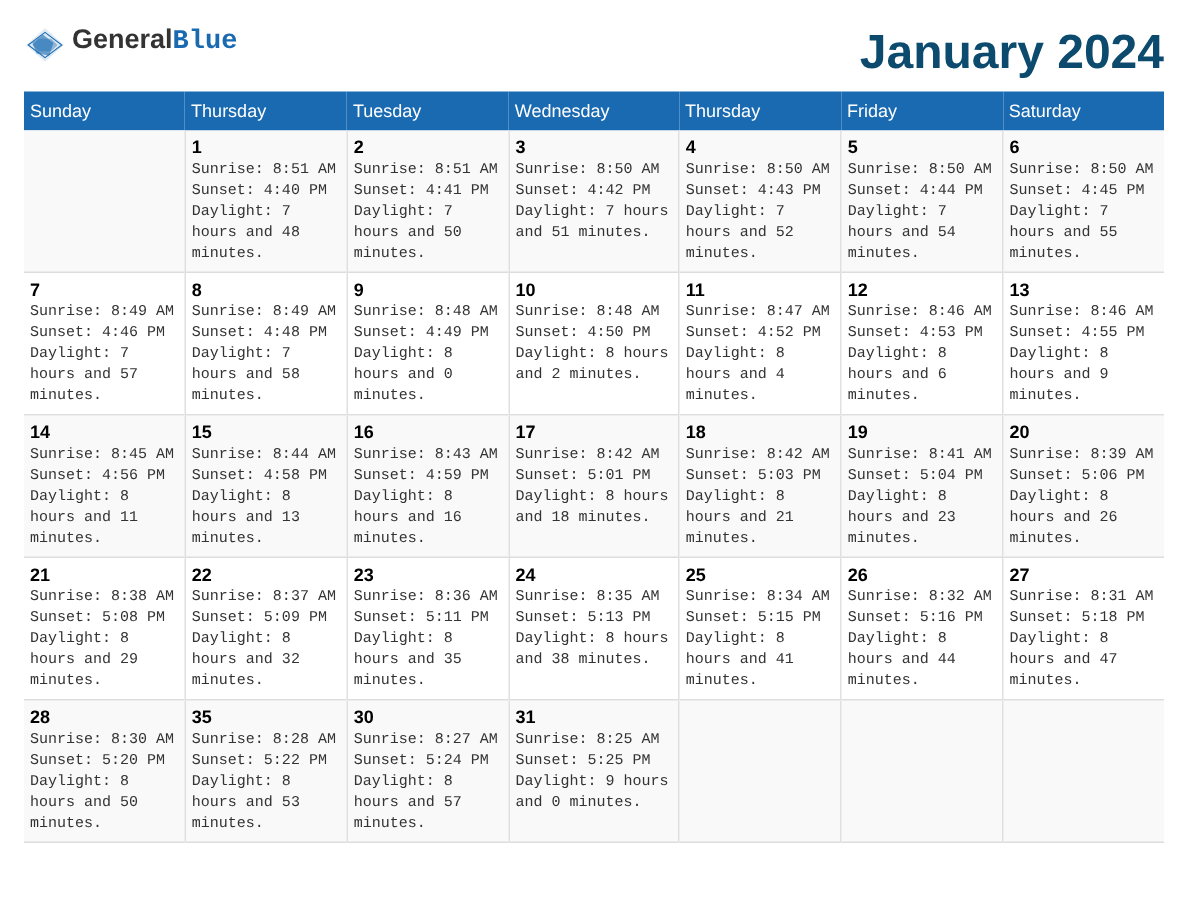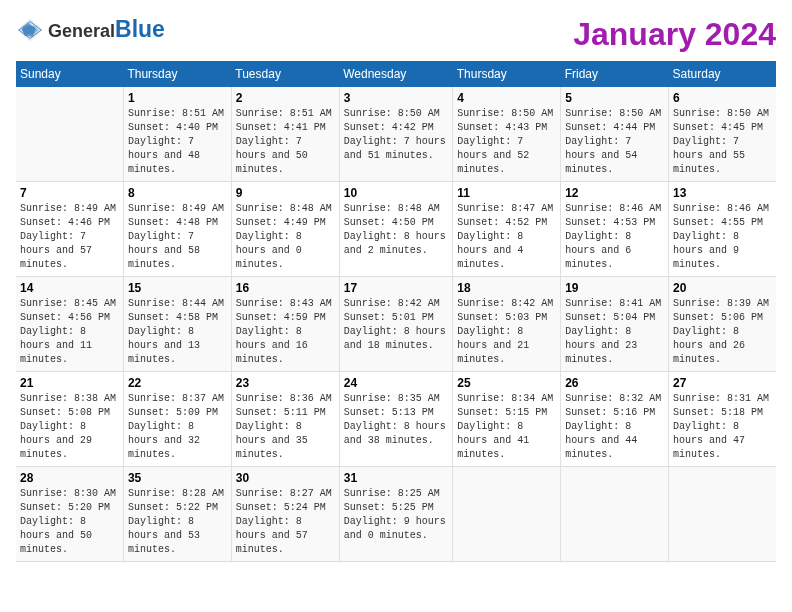--- a/index.html
+++ b/index.html
@@ -24,21 +24,21 @@
     .logo-icon {
       width: 28px;
       height: 28px;
     }
     .title-area {
       text-align: right;
     }
     .main-title {
       font-size: 32px;
       font-weight: bold;
-      color: #a21caf;
+      color: #0c4a6e;
     }
     .subtitle {
       font-size: 14px;
       color: #555;
     }
     table {
       width: 100%;
       border-collapse: collapse;
       font-size: 11px;
     }
@@ -91,21 +91,21 @@
   <div class="logo">
     <svg class="logo-icon" viewBox="0 0 40 40" xmlns="http://www.w3.org/2000/svg">
       <polygon points="20,4 38,20 20,36 2,20" fill="#1a6ab1" opacity="0.15"></polygon>
       <polygon points="20,8 36,20 20,32 4,20" fill="none" stroke="#1a6ab1" stroke-width="1"></polygon>
       <polygon points="14,14 26,14 32,20 26,26 14,26 8,20" fill="#1a6ab1" opacity="0.4"></polygon>
       <polygon points="18,10 28,18 24,30 12,28 8,18" fill="#1a6ab1" opacity="0.6"></polygon>
     </svg>
     <div>
       <div style="display:flex; align-items:baseline; gap:0px;">
         <span style="font-size:18px; font-weight:bold; color:#333;">General</span>
-        <span style="font-size:23px; font-weight:bold; color:#1a6ab1;">Blue</span>
+        <span style="font-size:18px; font-weight:bold; color:#1a6ab1;font-family:Liberation Mono, monospace;">Blue</span>
       </div>
     </div>
   </div>
   <div class="title-area">
     <div class="main-title">January 2024</div>
   </div>
 </div>
 
 <table>
   <thead>

